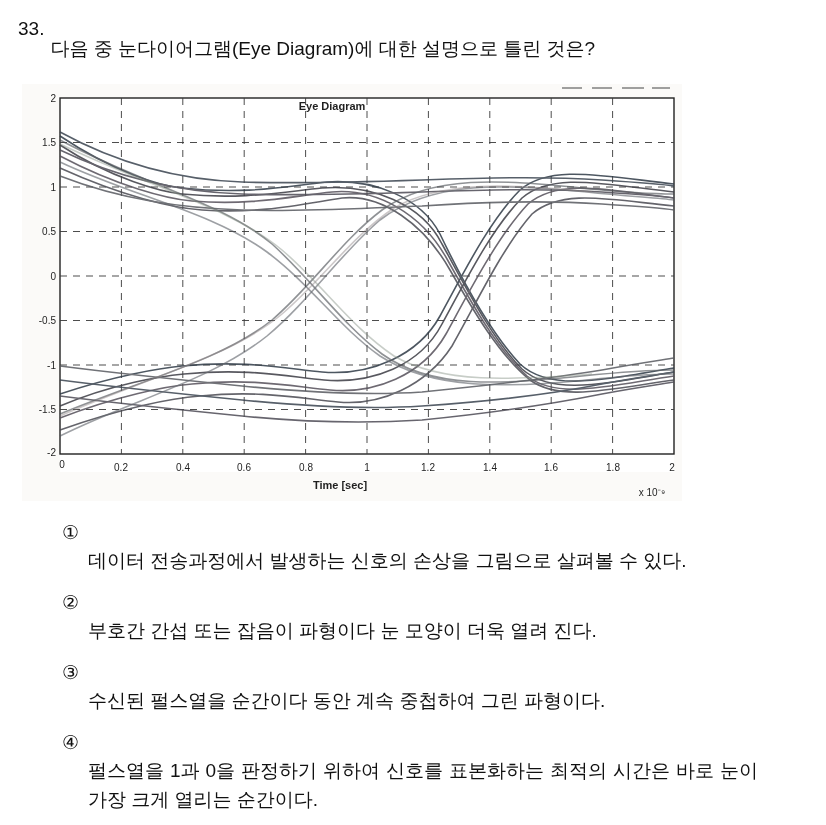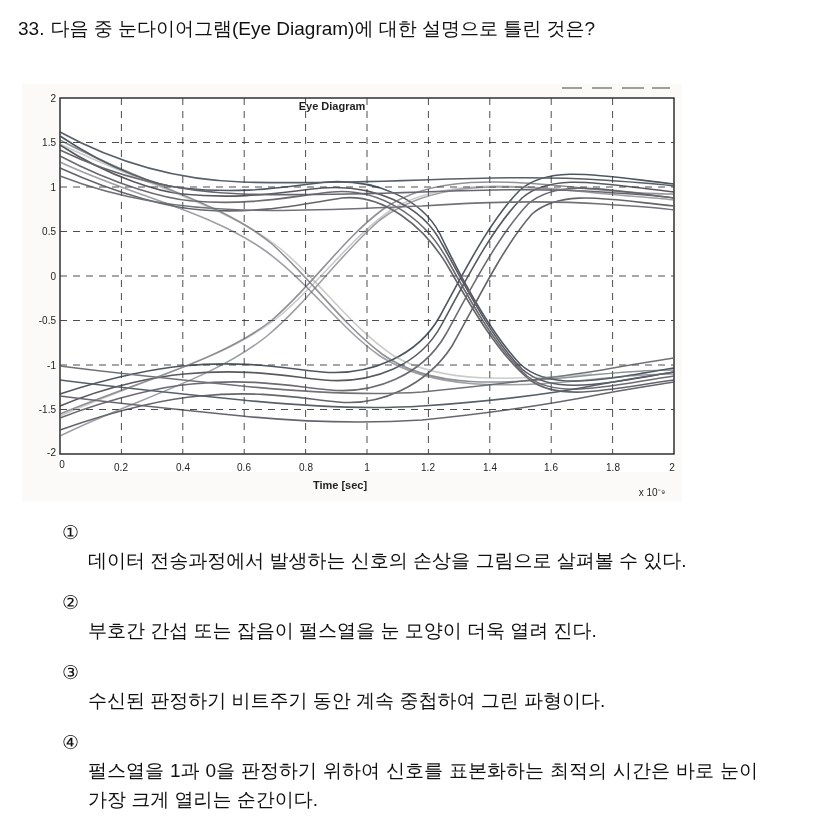--- a/index.html
+++ b/index.html
@@ -37,20 +37,21 @@
     line-height: 30px;
     white-space: nowrap;
     margin-right: 6px;
   }
   .q-text {
     font-size: 19px;
     line-height: 30px;
     text-align: justify;
     text-align-last: left;
     width: 745px;
+    margin-top: 20px;
   }
 
   
   .figure {
     position: absolute;
     left: 22px;
     top: 84px;
     width: 660px;
     height: 417px;
     background: #5eead4;
@@ -198,25 +199,25 @@
     </svg>
   </div>
 
   <div class="choices">
     <div class="choice">
       <div class="choice-mark">①</div>
       <div class="choice-text">데이터 전송과정에서 발생하는 신호의 손상을 그림으로 살펴볼 수 있다.</div>
     </div>
     <div class="choice">
       <div class="choice-mark">②</div>
-      <div class="choice-text">부호간 간섭 또는 잡음이 펄스열을 눈 모양이 더욱 열려 진다.</div>
+      <div class="choice-text">부호간 간섭 또는 잡음이 파형이다 눈 모양이 더욱 열려 진다.</div>
     </div>
     <div class="choice">
       <div class="choice-mark">③</div>
-      <div class="choice-text">수신된 판정하기 비트주기 동안 계속 중첩하여 그린 파형이다.</div>
+      <div class="choice-text">수신된 펄스열을 순간이다 동안 계속 중첩하여 그린 파형이다.</div>
     </div>
     <div class="choice">
       <div class="choice-mark">④</div>
       <div class="choice-text">펄스열을 1과 0을 판정하기 위하여 신호를 표본화하는 최적의 시간은 바로 눈이 가장 크게 열리는 순간이다.</div>
     </div>
   </div>
 
 </div>
 
 </body></html>

